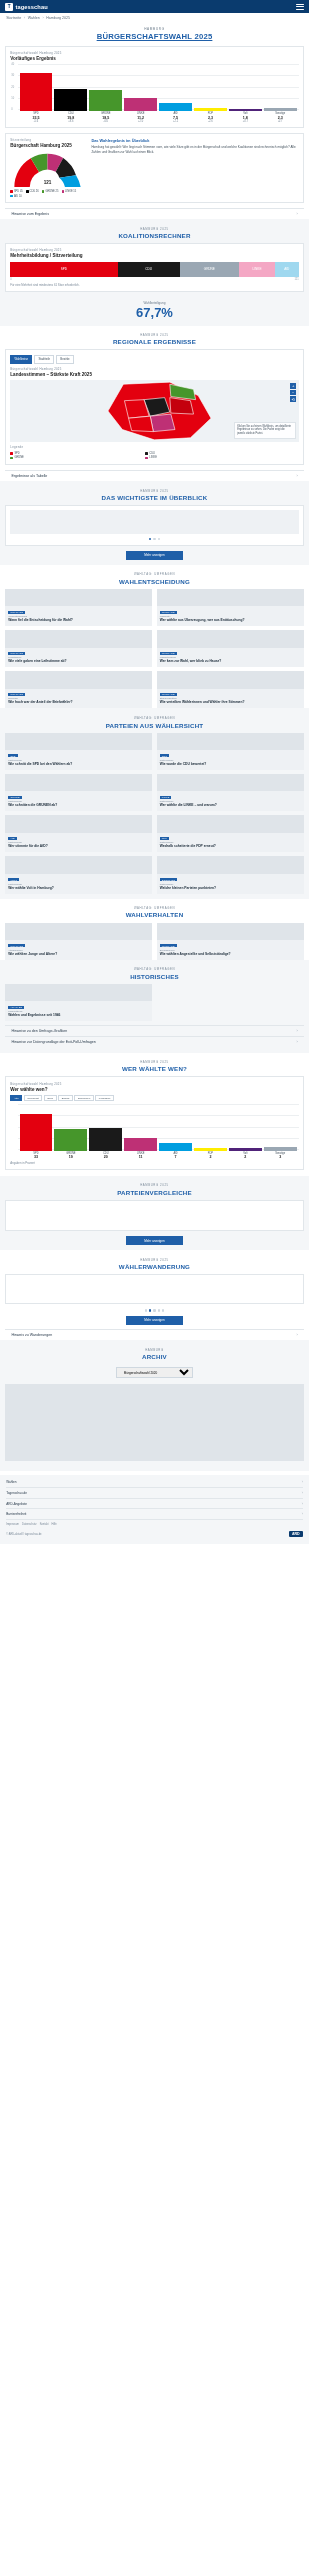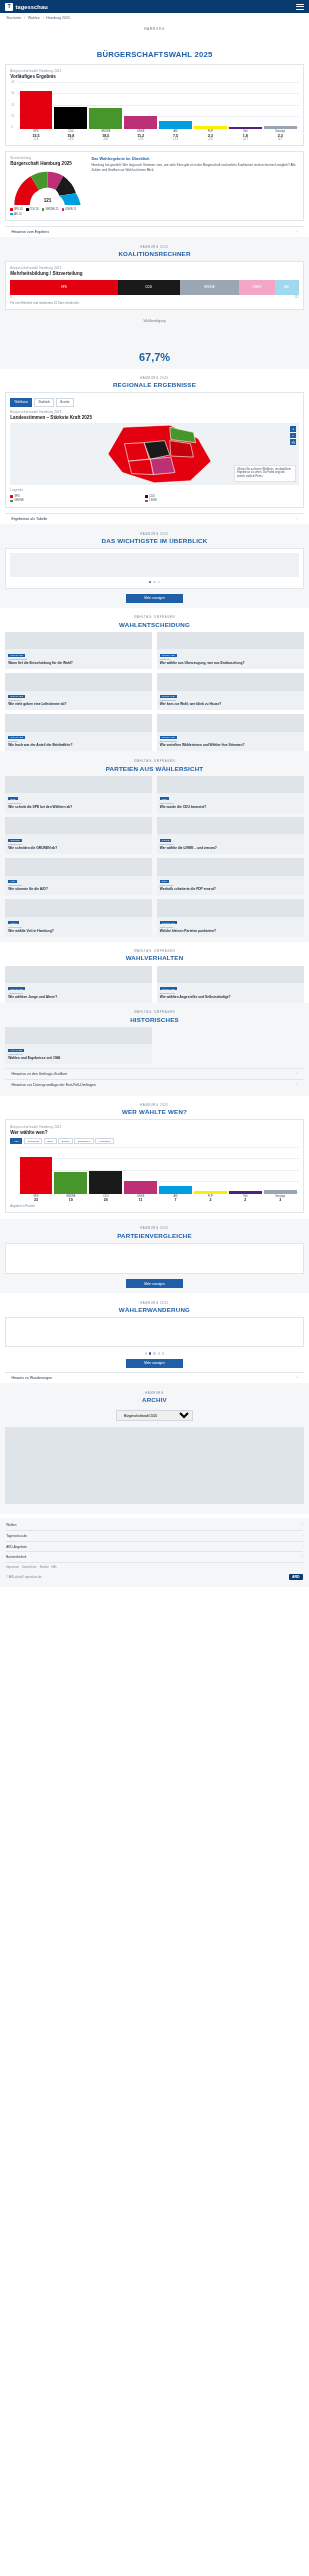--- a/index.html
+++ b/index.html
@@ -37,21 +37,22 @@
     padding: 2.6px 6.2px; font-size: 3.6px; color: #5a6b7b;
     background: #fff;
   }
   .breadcrumb span.sep { color: #9aa7b3; }
 
   
   .page-head { text-align: center; padding: 4.1px 0 5.2px; }
   .kicker { font-size: 3.1px; letter-spacing: 0.7px; color: #6b7b8a; text-transform: uppercase; }
   .page-title {
     font-size: 7.7px; color: #1f5fa8; font-weight: bold; letter-spacing: 0.2px;
-    margin-top: 19px;
+    margin-top: 1px;
+    text-decoration: underline;
   }
 
   
   .card {
     border: 0.5px solid #e1e6ea;
     background: #fff;
     margin: 0 5.2px 5.2px;
     padding: 4.1px;
   }
   .card-kicker { font-size: 2.8px; color: #7b8a99; letter-spacing: 0.3px; }
@@ -103,21 +104,21 @@
 
   .band { background: #f4f6f8; padding: 0.5px 0 5.2px; }
 
   
   .coal-bar { display: flex; height: 15.5px; margin: 3.1px 0 1px; }
   .coal-seg { display: flex; align-items: center; justify-content: center; font-size: 3.1px; color: #fff; }
   .coal-axis { display: flex; justify-content: space-between; font-size: 2.6px; color: #9aa7b3; }
   .majority-note { font-size: 2.8px; color: #7b8a99; margin-top: 2.1px; }
   .big-stat { text-align: center; padding: 3.1px 0 1px; }
   .big-stat .lbl { font-size: 3.1px; color: #6b7b8a; }
-  .big-stat .val { font-size: 11px; font-weight: bold; color: #1f5fa8; margin-top: 28px; }
+  .big-stat .val { font-size: 13px; font-weight: bold; color: #1f5fa8; }
 
   
   .map-tabs { display: flex; gap: 2.1px; margin-bottom: 3.1px; }
   .map-tab {
     font-size: 2.8px; padding: 1.5px 3.1px; border: 0.5px solid #cfd8e0; background: #fff; color: #44525e;
   }
   .map-tab.active { background: #1f5fa8; color: #fff; border-color: #1f5fa8; }
   .map-wrap { position: relative; height: 62px; background: #eef2f5; overflow: hidden; }
   .map-ctrl { position: absolute; right: 2.6px; top: 3.1px; display: flex; flex-direction: column; gap: 1px; }
   .map-ctrl div {

